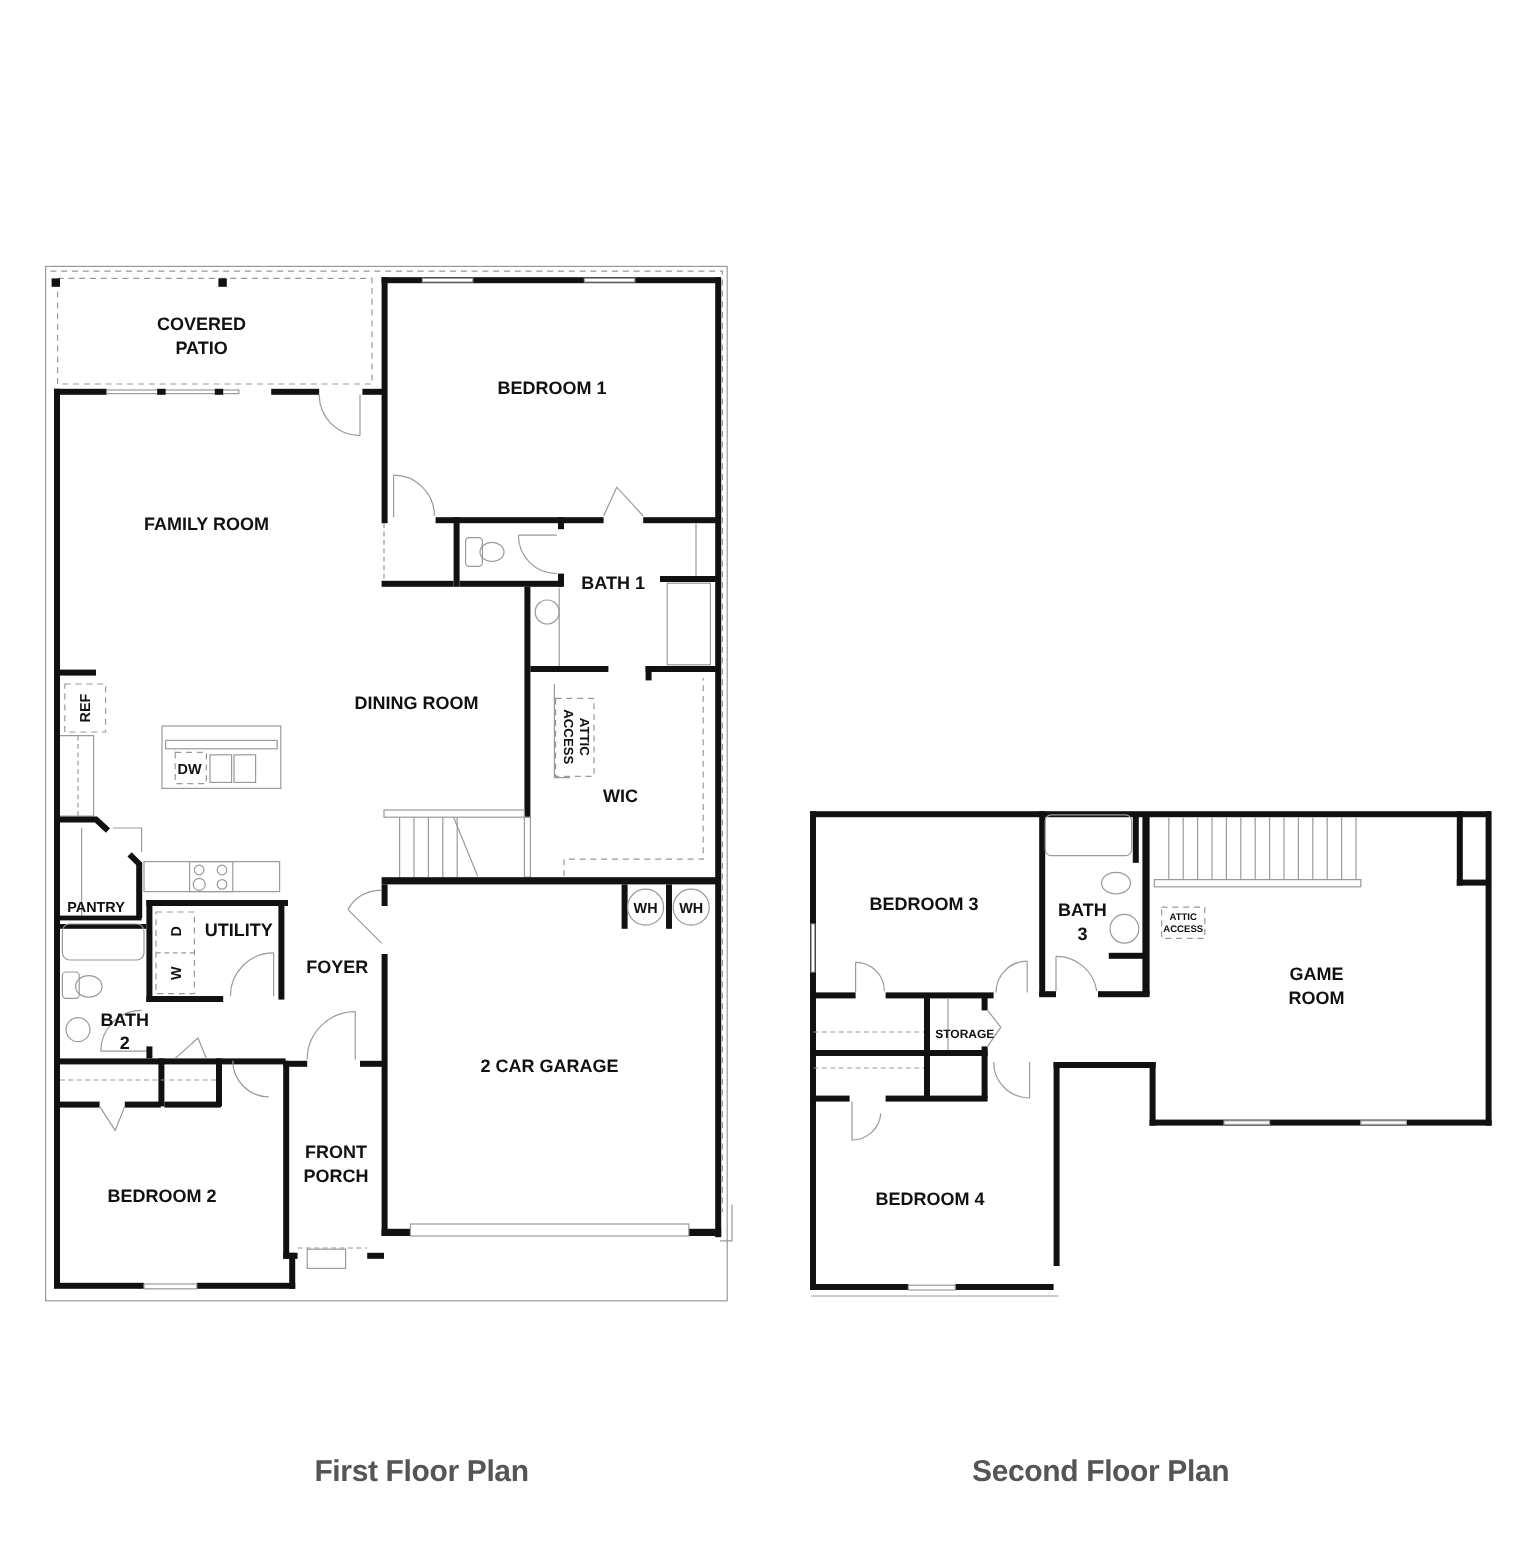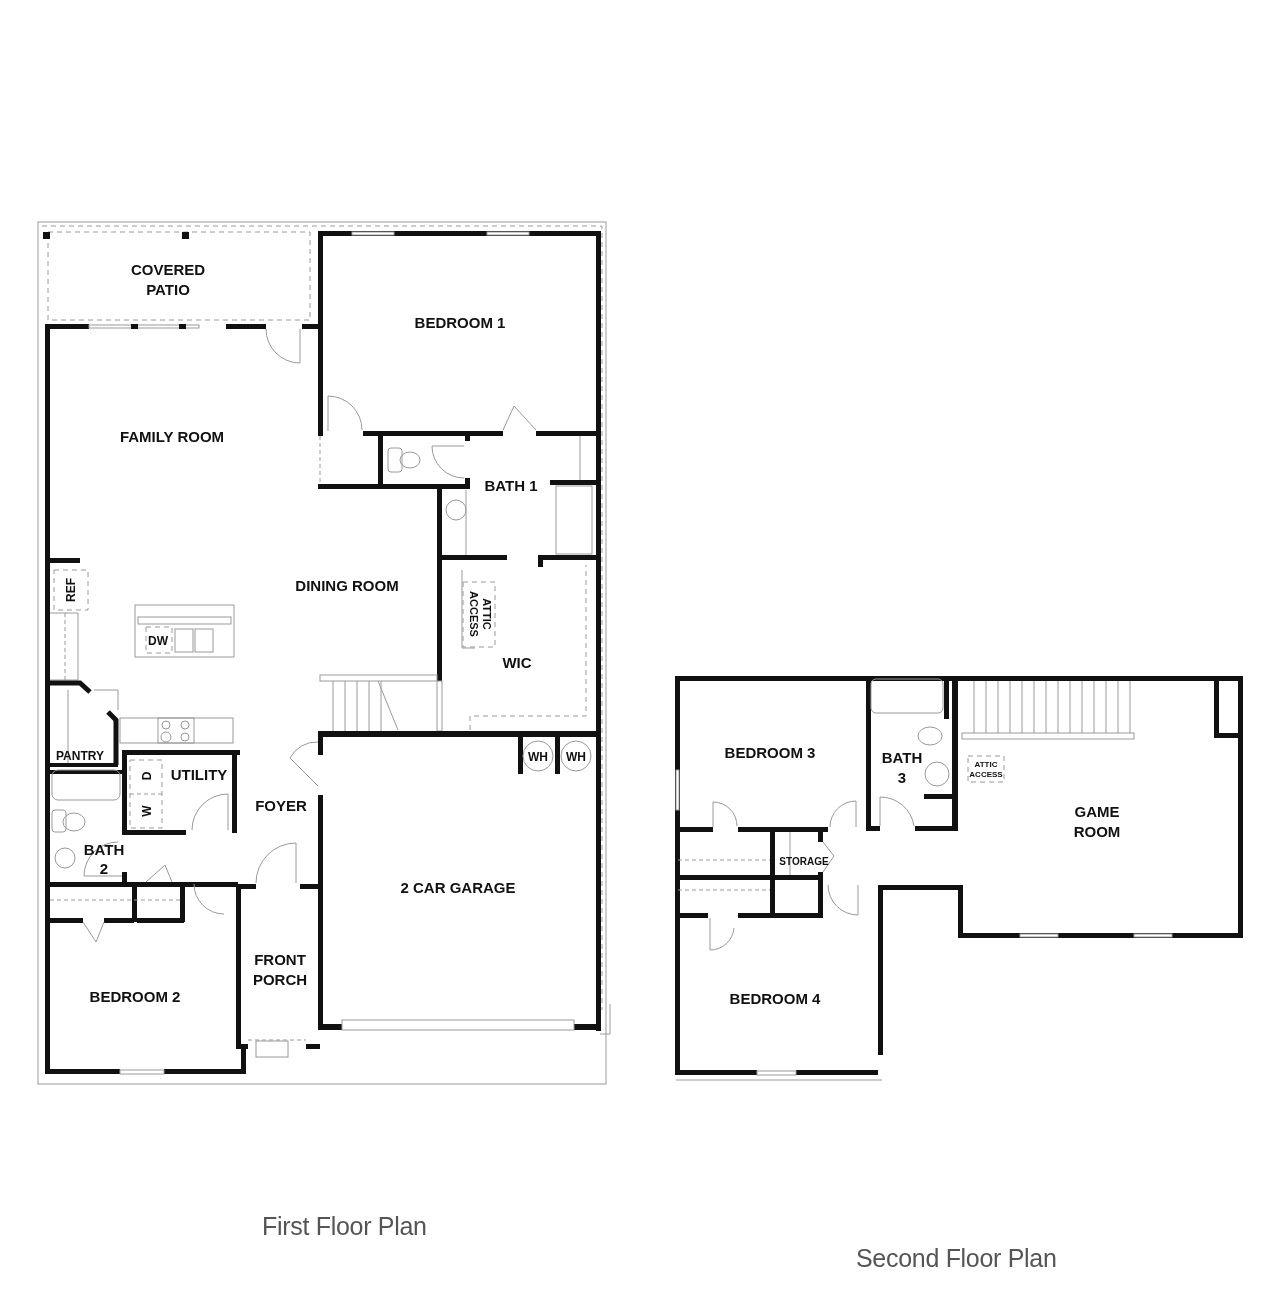--- a/index.html
+++ b/index.html
@@ -1,19 +1,19 @@
 <!DOCTYPE html>
 <html><head>
 <meta charset="utf-8">
 <style>
   html, body { margin:0; padding:0; background:#ffffff; }
   body { width:1280px; height:1304px; position:relative; overflow:hidden; font-family:"Liberation Sans", sans-serif; }
   svg { position:absolute; left:0; top:0; }
   .lbl { font-family:"Liberation Sans", sans-serif; font-weight:700; fill:#111111; }
-  .caption { position:absolute; top:1212px; font-family:"Liberation Sans", sans-serif; font-weight:400; font-size:25px; color:#555555; letter-spacing:-0.3px; }
+  .caption { position:absolute; top:1212px; font-family:"Liberation Sans", sans-serif; font-weight:700; font-size:25px; color:#555555; letter-spacing:-0.3px; }
   .wall { fill:#111111; }
   .thin { stroke:#9a9a9a; stroke-width:1; fill:none; }
   .dash { stroke:#9a9a9a; stroke-width:1; fill:none; stroke-dasharray:5 4; }
   .win { fill:#ffffff; stroke:#9a9a9a; stroke-width:1; }
 </style>
 </head>
 <body>
 
 <svg width="1280" height="1304" viewBox="0 0 1280 1304">
 
@@ -282,13 +282,13 @@
     <text class="lbl" font-size="8" x="986" y="767" text-anchor="middle">ATTIC</text>
     <text class="lbl" font-size="8" x="986" y="777" text-anchor="middle">ACCESS</text>
     <text class="lbl" font-size="15" x="1097" y="817" text-anchor="middle">GAME</text>
     <text class="lbl" font-size="15" x="1097" y="837" text-anchor="middle">ROOM</text>
     <text class="lbl" font-size="10" x="804" y="865" text-anchor="middle">STORAGE</text>
     <text class="lbl" font-size="15" x="775" y="1004" text-anchor="middle">BEDROOM 4</text>
   </g>
 </svg>
 
 <div class="caption" style="left:262px;">First Floor Plan</div>
-<div class="caption" style="left:856px;margin-top:32px;">Second Floor Plan</div>
+<div class="caption" style="left:810px;">Second Floor Plan</div>
 
 </body></html>

